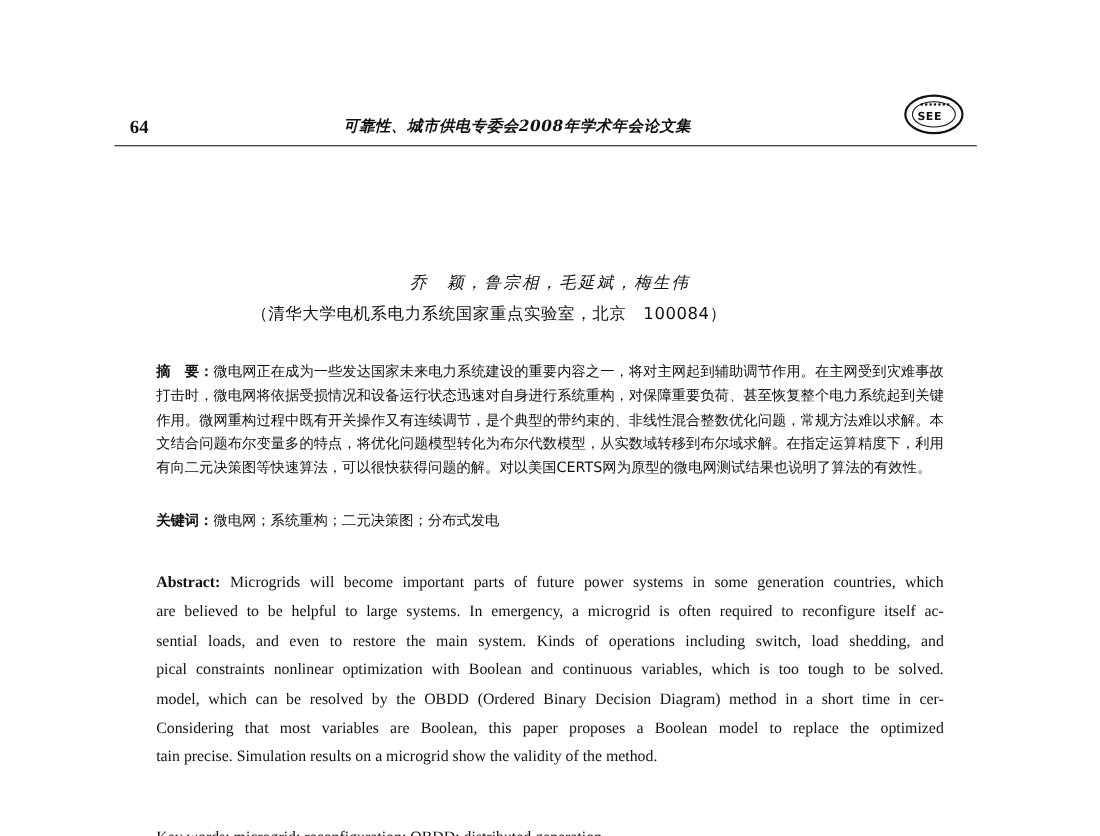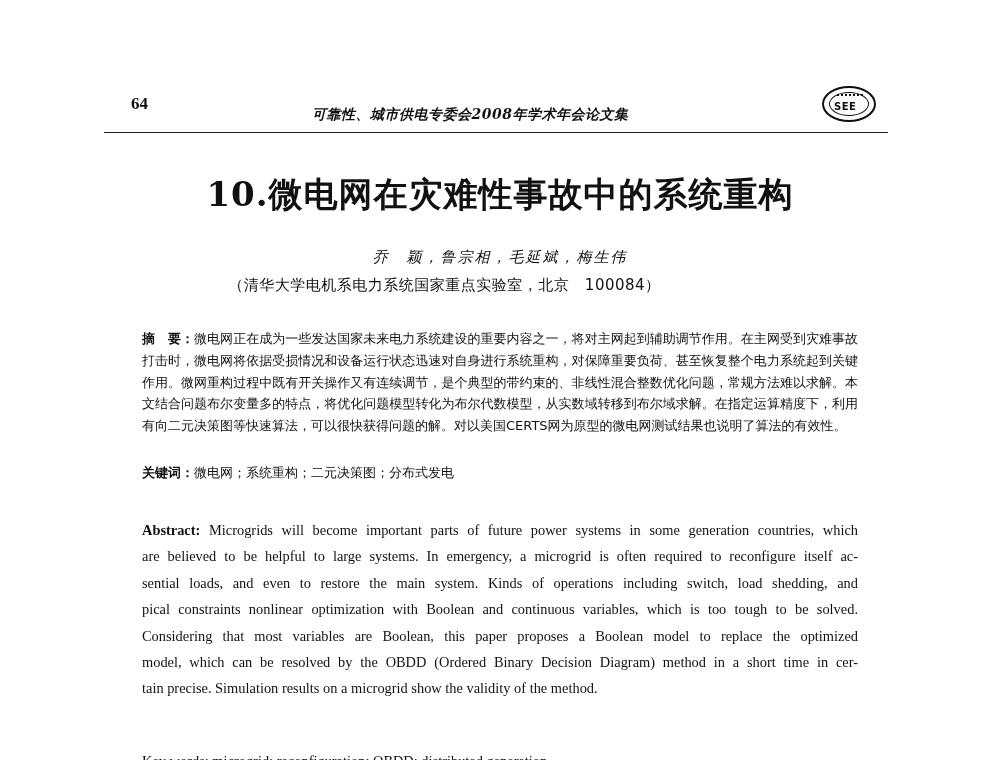--- a/index.html
+++ b/index.html
@@ -1,20 +1,20 @@
 <!DOCTYPE html>
 <html><head>
 <meta charset="utf-8">
 <style>
   html, body { margin: 0; padding: 0; background: #ffffff; }
   body { width: 1000px; height: 760px; overflow: hidden; position: relative; color: #111; }
   .page { position: absolute; left: 0; top: 0; width: 1000px; height: 760px; overflow: hidden; background: #fff; }
 
   .header { position: absolute; left: 112px; top: 84px; width: 778px; height: 46px; }
-  .page-num { position: absolute; left: 6px; top: 10px; font-family: "Liberation Serif", serif; font-weight: bold; font-size: 17px; margin-left: 13px; }
+  .page-num { position: absolute; left: 6px; top: 22px; font-family: "Liberation Serif", serif; font-weight: bold; font-size: 17px; }
   .journal { position: absolute; left: 200px; top: 22px; font-family: "DejaVu Serif", serif; font-weight: bold; font-size: 14px; letter-spacing: 0.5px; font-style: italic; }
   .logo { position: absolute; left: 710px; top: 2px; width: 54px; height: 36px; border: 2px solid #111; border-radius: 50%; box-sizing: border-box; }
   .logo .inner { position: absolute; left: 5px; top: 4px; width: 40px; height: 24px; border: 1.5px solid #111; border-radius: 50%; box-sizing: border-box; }
   .logo .txt { position: absolute; left: 10px; top: 13px; font-family: "DejaVu Sans", sans-serif; font-weight: bold; font-size: 10px; letter-spacing: 0.5px; }
   .logo .top { position: absolute; left: 13px; top: 6px; width: 26px; height: 4px; border-top: 2px dotted #111; }
   .rule { position: absolute; left: 104px; top: 132px; width: 784px; height: 0; border-top: 1.5px solid #222; }
 
   .title { position: absolute; left: 0; width: 1000px; top: 172px; text-align: center; font-family: "DejaVu Serif", serif; font-weight: bold; font-size: 34px; letter-spacing: 1px; }
   .authors { position: absolute; left: 0; width: 1000px; top: 248px; text-align: center; font-family: "DejaVu Serif", serif; font-size: 15px; font-style: italic; letter-spacing: 2px; }
   .affil { position: absolute; left: 0; width: 889px; top: 276px; text-align: center; font-family: "DejaVu Sans", sans-serif; font-size: 15px; letter-spacing: 0.5px; }
@@ -38,34 +38,33 @@
     <span class="page-num">64</span>
     <span class="journal">可靠性、城市供电专委会2008年学术年会论文集</span>
     <div class="logo">
       <div class="top"></div>
       <div class="inner"></div>
       <span class="txt">SEE</span>
     </div>
   </div>
   <div class="rule"></div>
 
-  <div class="title">10.微电网在灾难性事故中的系统重构</div>
   <div class="authors">乔　颖，鲁宗相，毛延斌，梅生伟</div>
   <div class="affil">（清华大学电机系电力系统国家重点实验室，北京　100084）</div>
 
   <div class="cn-abstract">
     <span class="label">摘　要：</span><span>微电网正在成为一些发达国家未来电力系统建设的重要内容之一，将对主网起到辅助调节作用。在主网受到灾难事故打击时，微电网将依据受损情况和设备运行状态迅速对自身进行系统重构，对保障重要负荷、甚至恢复整个电力系统起到关键作用。微网重构过程中既有开关操作又有连续调节，是个典型的带约束的、非线性混合整数优化问题，常规方法难以求解。本文结合问题布尔变量多的特点，将优化问题模型转化为布尔代数模型，从实数域转移到布尔域求解。在指定运算精度下，利用有向二元决策图等快速算法，可以很快获得问题的解。对以美国CERTS网为原型的微电网测试结果也说明了算法的有效性。</span>
   </div>
   <div class="cn-keywords">
     <span class="label">关键词：</span><span>微电网；系统重构；二元决策图；分布式发电</span>
   </div>
 
   <div class="en-abstract">
     <span class="en-line"><span class="label">Abstract:</span><span> Microgrids will become important parts of future power systems in some generation countries, which</span></span>
     <span class="en-line">are believed to be helpful to large systems. In emergency, a microgrid is often required to reconfigure itself ac-</span>
     <span class="en-line">sential loads, and even to restore the main system. Kinds of operations including switch, load shedding, and</span>
     <span class="en-line">pical constraints nonlinear optimization with Boolean and continuous variables, which is too tough to be solved.</span>
+    <span class="en-line">model, which can be resolved by the OBDD (Ordered Binary Decision Diagram) method in a short time in cer-</span>
     <span class="en-line">Considering that most variables are Boolean, this paper proposes a Boolean model to replace the optimized</span>
-    <span class="en-line">model, which can be resolved by the OBDD (Ordered Binary Decision Diagram) method in a short time in cer-</span>
     <span class="en-line last">tain precise. Simulation results on a microgrid show the validity of the method.</span>
   </div>
   <div class="en-keywords">Key words: microgrid; reconfiguration; OBDD; distributed generation</div>
 </div>
 
 </body></html>

